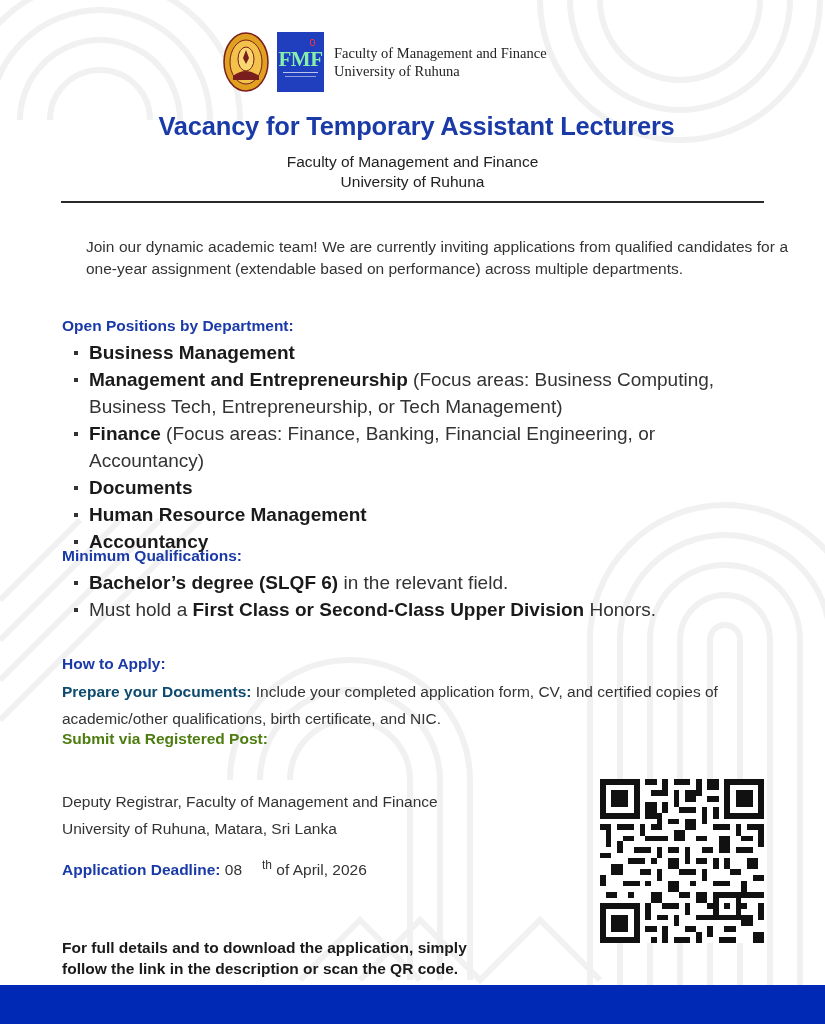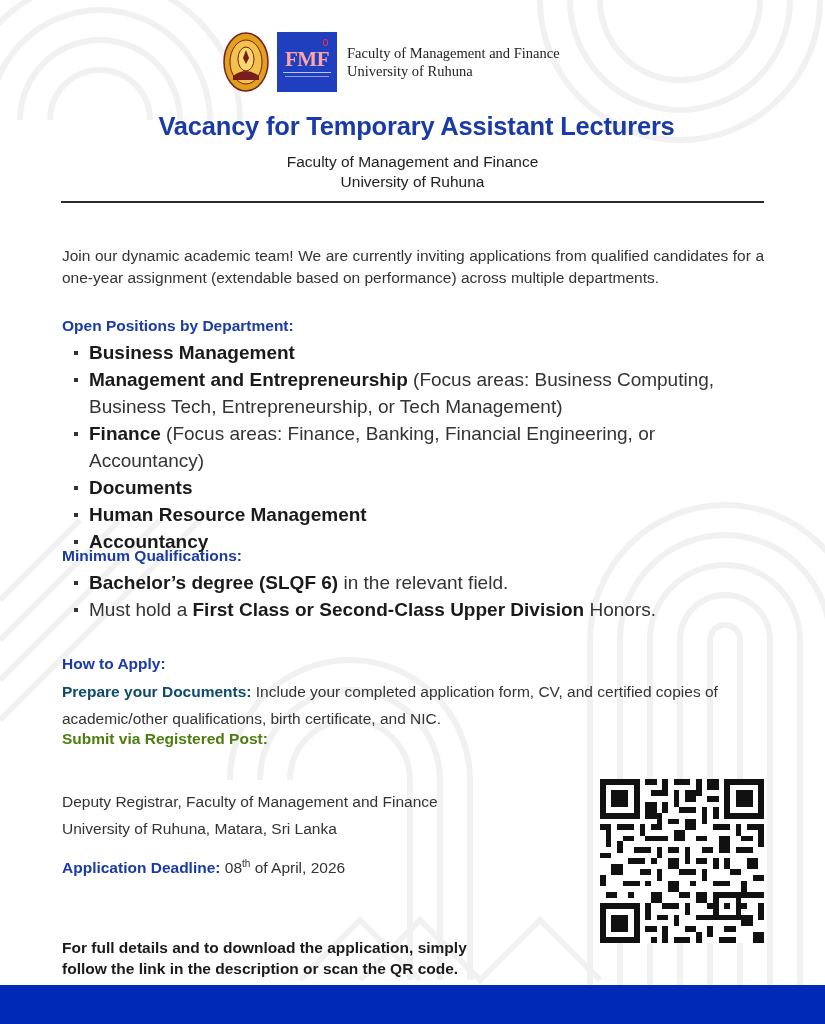--- a/index.html
+++ b/index.html
@@ -7,50 +7,50 @@
   body { position: relative; font-family: "Liberation Sans", "DejaVu Sans", sans-serif; color: #2b2b2b; }
 
   .bg-pattern { position: absolute; inset: 0; z-index: 0; pointer-events: none; }
   .bg-pattern svg { width: 825px; height: 1024px; display: block; }
 
   .page { position: relative; z-index: 1; width: 825px; height: 1024px; }
 
   
   .header { position: absolute; top: 32px; left: 223px; display: flex; align-items: center; }
   .seal { width: 46px; height: 60px; margin-right: 8px; }
-  .fmf-logo { width: 60px; height: 60px; background: #1f3fbf; color: #fca5a5; position: relative; margin-right: 10px; }
+  .fmf-logo { width: 47px; height: 60px; background: #1f3fbf; color: #86efac; position: relative; margin-right: 10px; }
   .fmf-logo .fmf-text { position: absolute; top: 15px; left: 0; width: 100%; text-align: center; font-family: "Liberation Serif", "DejaVu Serif", serif; font-weight: bold; font-size: 21px; letter-spacing: -0.5px; }
   .fmf-logo .fmf-sub { position: absolute; top: 40px; left: 6px; right: 6px; height: 1px; background: rgba(255,255,255,0.7); }
   .fmf-logo .fmf-sub2 { position: absolute; top: 44px; left: 8px; right: 8px; height: 1px; background: rgba(255,255,255,0.5); }
   .fmf-logo .fmf-mark { position: absolute; top: 7px; right: 9px; width: 5px; height: 7px; border: 1px solid #e34; border-radius: 2px; }
   .header-text { font-family: "Liberation Serif", "DejaVu Serif", serif; font-size: 14.5px; line-height: 18px; color: #222; }
 
   
   .title { position: absolute; top: 112px; left: 0; width: 825px; text-align: center; font-size: 25.5px; font-weight: bold; color: #1a3aa8; letter-spacing: -0.2px; padding-left: 8px; }
   .subtitle { position: absolute; top: 152px; left: 0; width: 825px; text-align: center; font-size: 15.5px; line-height: 20px; color: #222; }
   .divider { position: absolute; top: 201px; left: 61px; width: 703px; height: 2px; background: #2a2a2a; }
 
   
   .content { position: absolute; left: 62px; width: 702px; font-size: 15.5px; color: #333; }
-  .intro { top: 245px; line-height: 22px; text-align: justify; }
+  .intro { top: 236px; line-height: 22px; text-align: justify; margin-left: 24px; }
   .section-head { position: absolute; left: 62px; font-size: 15.5px; font-weight: bold; color: #1a3aa8; }
 
   ul.list { position: absolute; left: 62px; width: 702px; list-style: none; font-size: 19px; color: #333; }
   ul.list li { position: relative; padding-left: 27px; line-height: 27px; }
   ul.list li::before { content: ""; position: absolute; left: 12px; top: 12px; width: 4px; height: 4px; background: #333; }
   ul.list b { color: #1a1a1a; }
 
   .apply { position: absolute; left: 62px; width: 702px; font-size: 15.5px; line-height: 27px; color: #333; }
   .apply b { color: #0c4a6e; }
 
   .submit-head { position: absolute; left: 62px; top: 730px; font-size: 15.5px; font-weight: bold; color: #4d7c0f; }
   .address { position: absolute; left: 62px; top: 788px; font-size: 15.5px; line-height: 27px; color: #333; }
   .deadline { position: absolute; left: 62px; top: 858px; font-size: 15.5px; color: #333; }
   .deadline .lbl { font-weight: bold; color: #1a3aa8; }
-  .deadline sup { font-size: 10px; vertical-align: 6px; }
+  .deadline sup { font-size: 12px; vertical-align: 6px; margin-left: 20px; }
   .cta { position: absolute; left: 62px; top: 901px; width: 500px; font-size: 15.5px; line-height: 21px; font-weight: bold; color: #1a1a1a; margin-top: 36px; }
 
   .qr { position: absolute; left: 600px; top: 779px; width: 164px; height: 164px; background: #fff; }
   .qr svg { width: 164px; height: 164px; display: block; }
 
   .footer-bar { position: absolute; left: 0; top: 985px; width: 825px; height: 39px; background: #0029b5; }
 </style>
 </head>
 <body>
 

